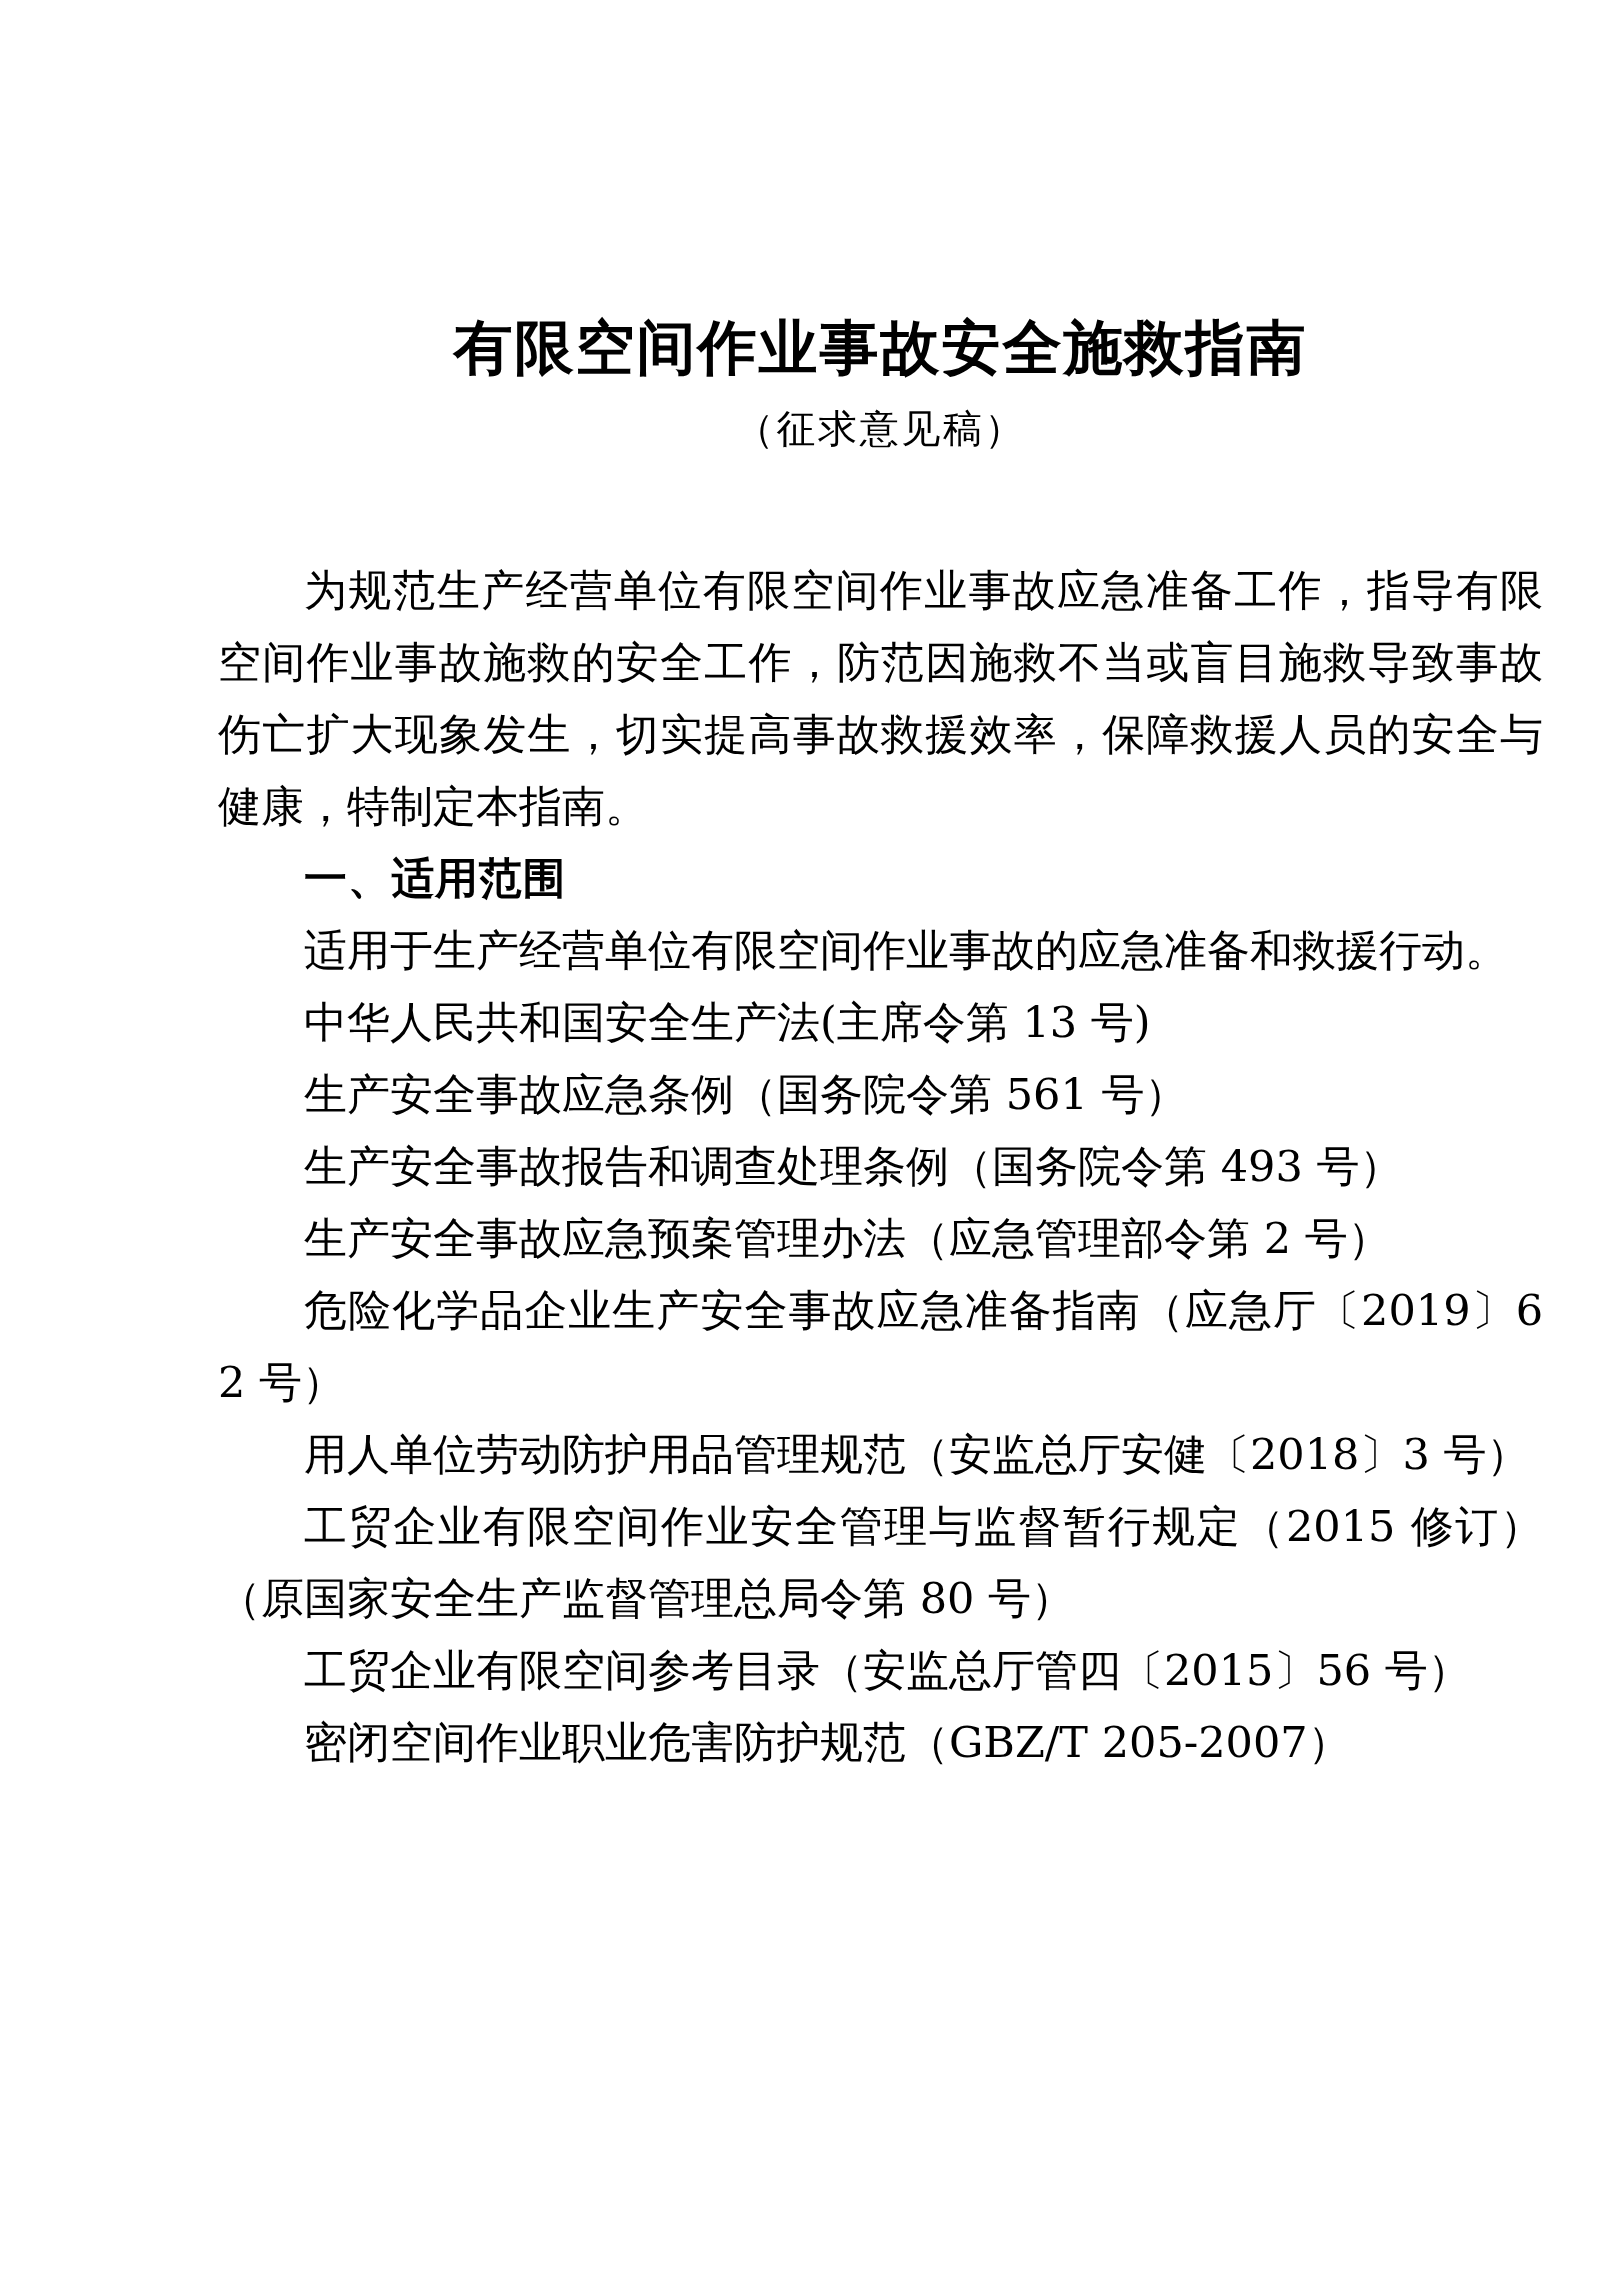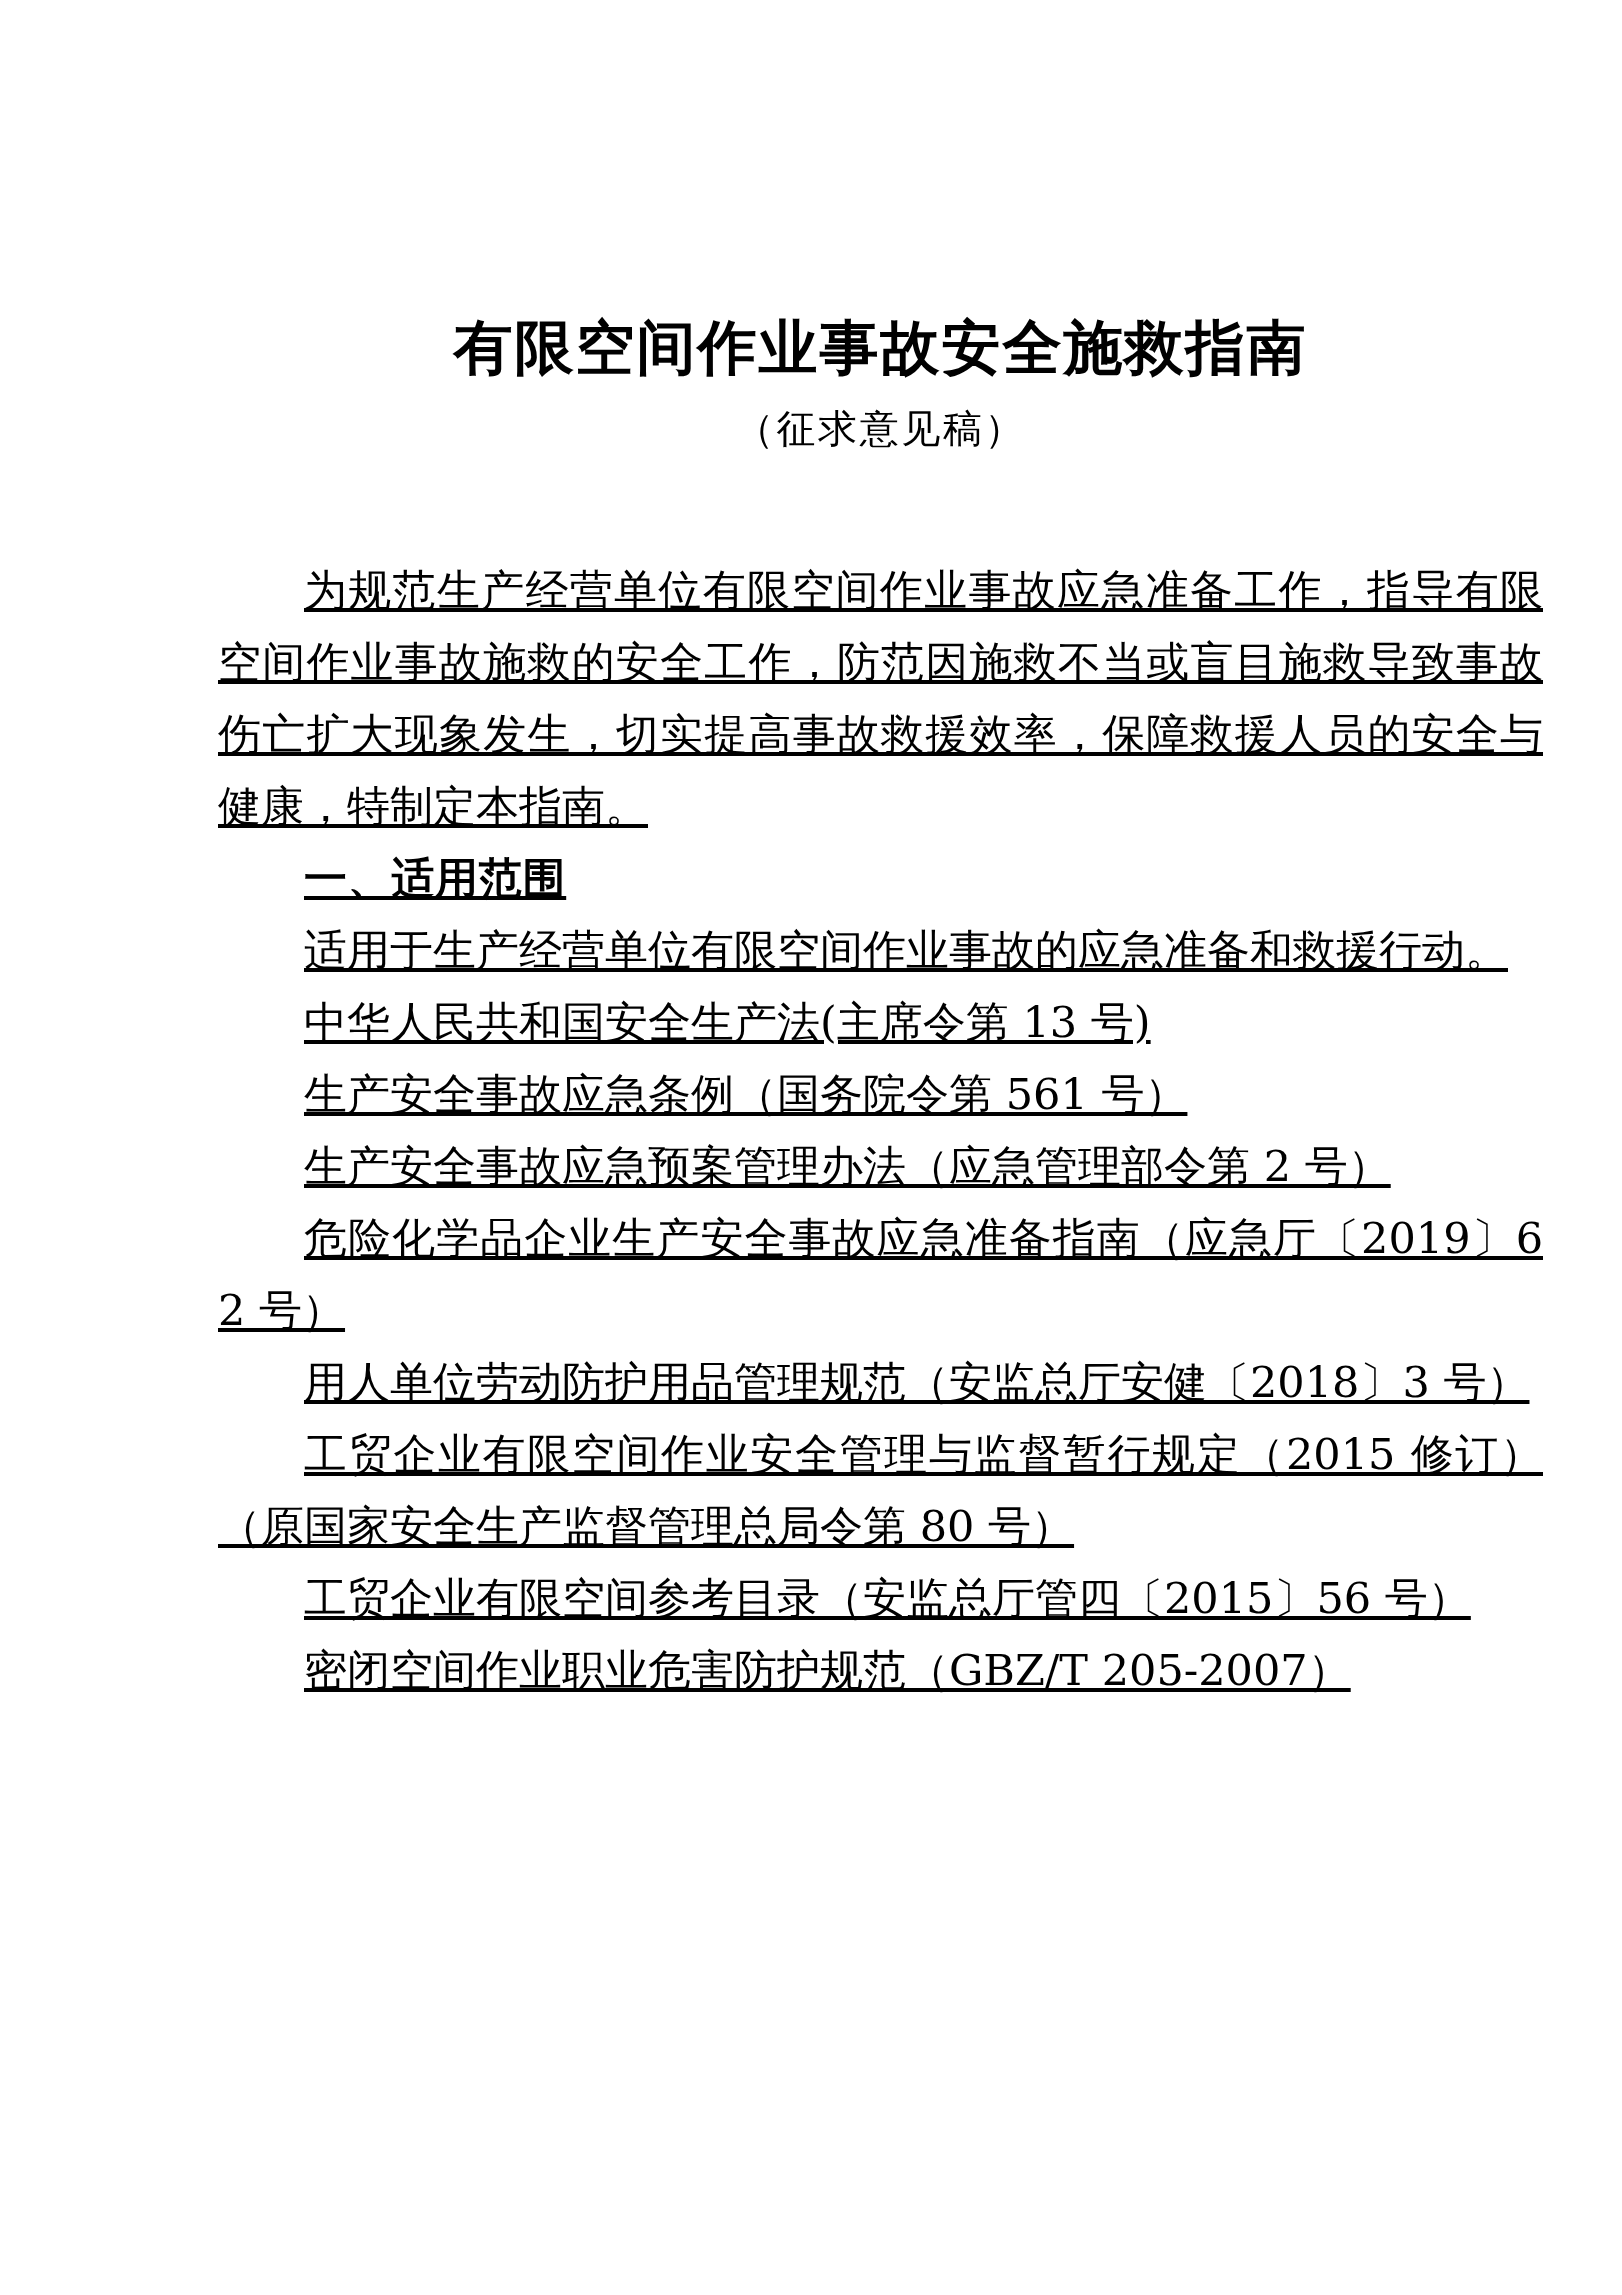--- a/index.html
+++ b/index.html
@@ -35,21 +35,20 @@
     letter-spacing: 2.6px;
     font-weight: normal;
     font-family: "DejaVu Serif", "Liberation Serif", serif;
   }
   .doc-body {
     margin-top: 105px;
     font-size: 43px;
     line-height: 72px;
     text-align: justify;
     text-justify: inter-character;
-    text-decoration: underline;
   }
   .para {
     margin: 0;
     text-indent: 2em;
     word-break: break-all;
     overflow-wrap: break-word;
   }
   .heading {
     margin: 0;
     text-indent: 2em;
@@ -73,20 +72,21 @@
 
     <p class="heading">一、适用范围</p>
 
     <p class="para">适用于生产经营单位有限空间作业事故的应急准备和救援行动。</p>
 
 
     <p class="para">中华人民共和国安全生产法(主席令第 13 号)</p>
 
     <p class="para">生产安全事故应急条例（国务院令第 561 号）</p>
 
+    <p class="para">生产安全事故报告和调查处理条例（国务院令第 493 号）</p>
 
     <p class="para">生产安全事故应急预案管理办法（应急管理部令第 2 号）</p>
 
     <p class="para">危险化学品企业生产安全事故应急准备指南（应急厅〔2019〕62 号）</p>
 
     <p class="para">用人单位劳动防护用品管理规范（安监总厅安健〔2018〕3 号）</p>
 
     <p class="para">工贸企业有限空间作业安全管理与监督暂行规定（2015 修订）（原国家安全生产监督管理总局令第 80 号）</p>
 
     <p class="para">工贸企业有限空间参考目录（安监总厅管四〔2015〕56 号）</p>

